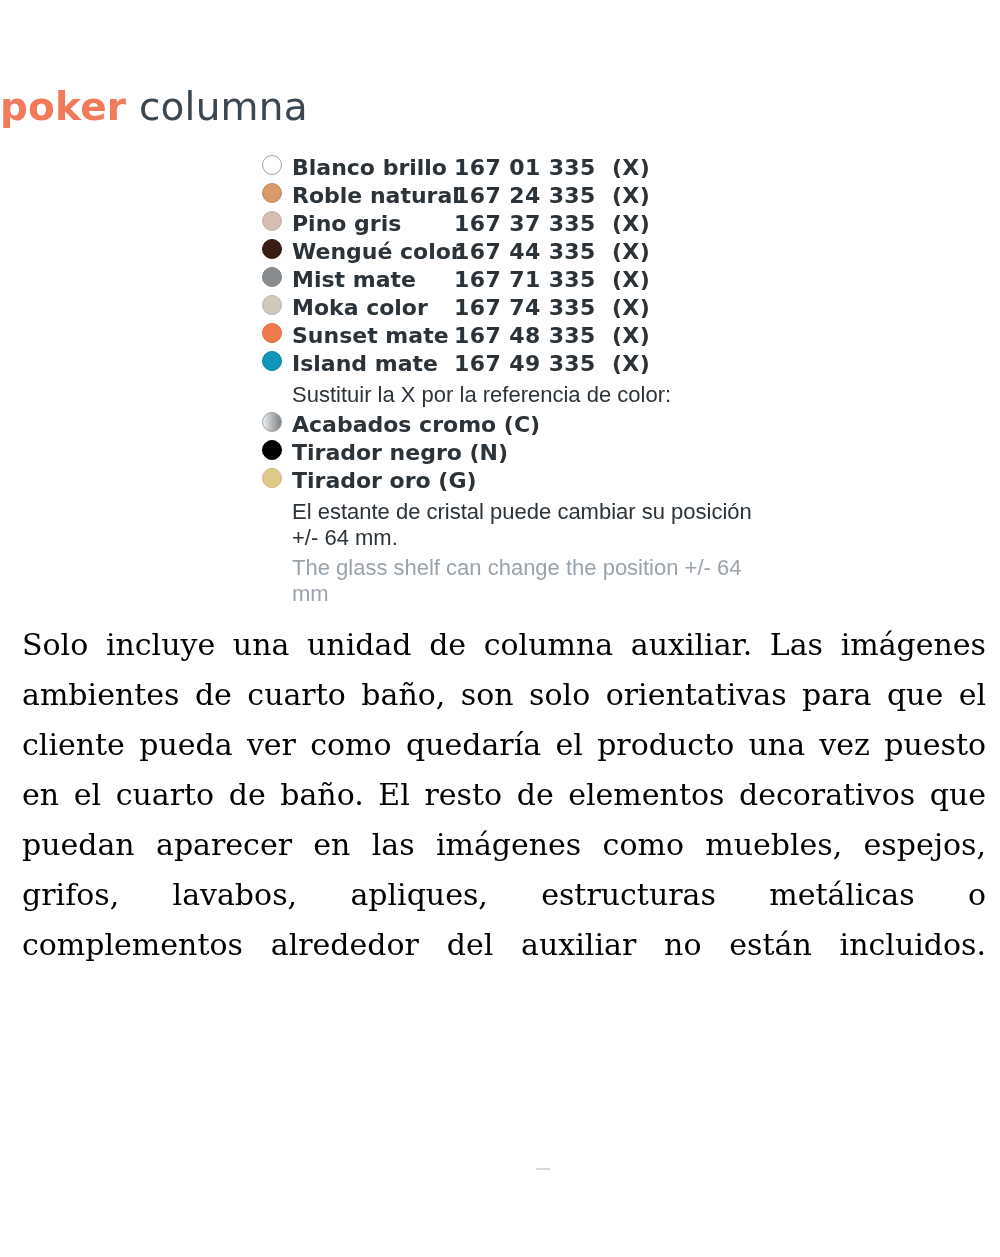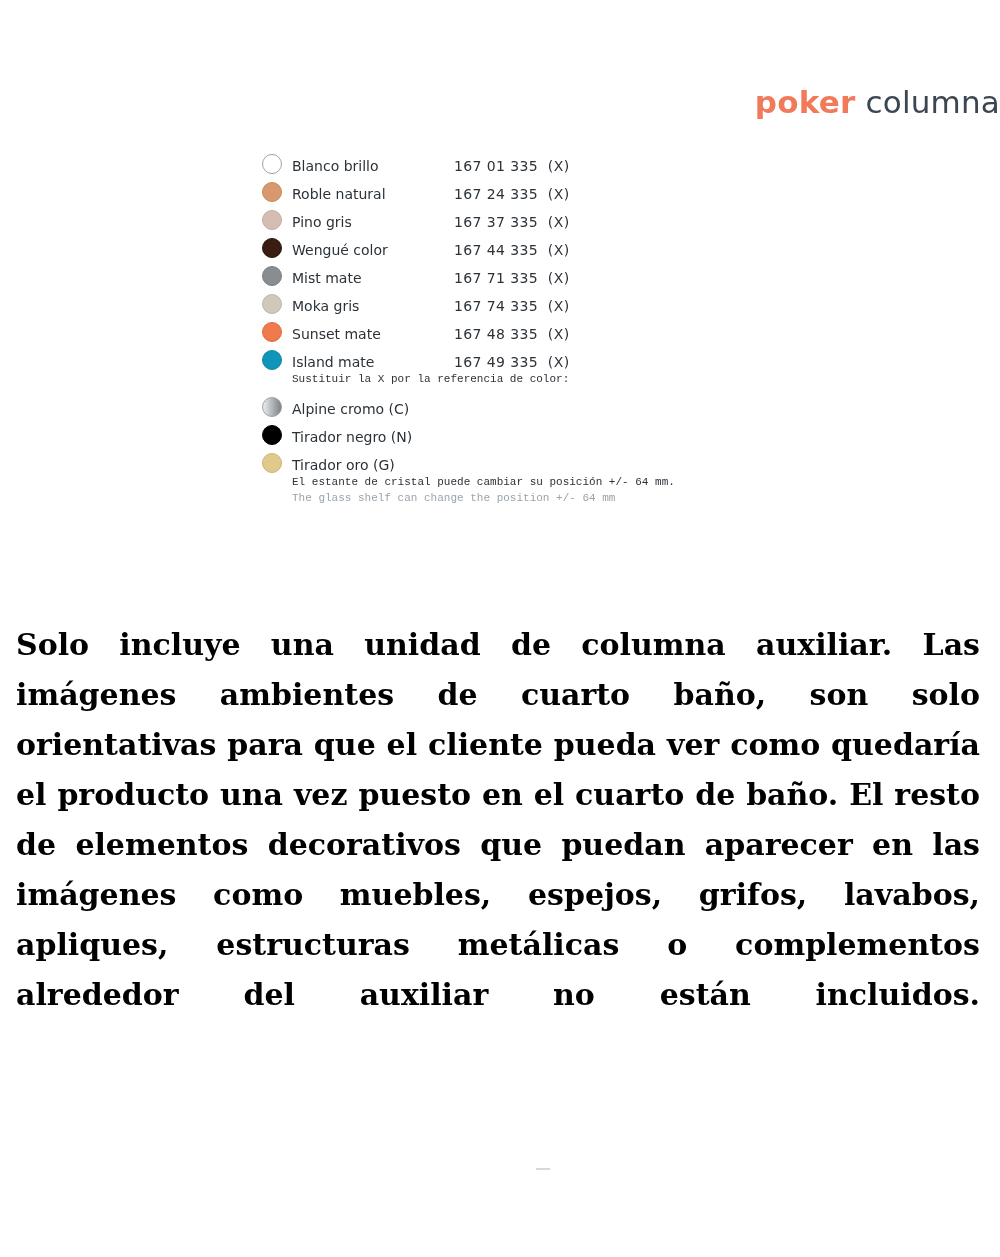--- a/index.html
+++ b/index.html
@@ -18,23 +18,23 @@
 
   
   .spec-card {
     position: absolute;
     left: 0;
     top: 0;
     width: 1000px;
   }
 
   .brand-title {
-    text-align: right;
+    text-align: left;
     margin-top: 84px;
-    font-size: 31px;
+    font-size: 39px;
     letter-spacing: 0.2px;
     font-family: "DejaVu Sans", sans-serif;
   }
   .brand-poker {
     color: #f07a5a;
     font-weight: 700;
   }
   .brand-columna {
     color: #3c4650;
     font-weight: 400;
@@ -55,64 +55,65 @@
   .col-headers .h-finish {
     width: 192px;
     padding-left: 2px;
   }
   .col-headers .h-ref {
     width: 200px;
   }
 
   .finish-row {
     display: flex;
-    align-items: flex-end;
+    align-items: flex-start;
     height: 28px;
-    font-size: 14px;
+    font-size: 22px;
     font-family: "DejaVu Sans", sans-serif;
     color: #2b3238;
+    font-weight: bold;
   }
   .swatch {
     width: 20px;
     height: 20px;
     border-radius: 50%;
     flex: 0 0 20px;
     margin-right: 10px;
     box-sizing: border-box;
   }
   .finish-name {
     width: 162px;
     white-space: nowrap;
   }
   .ref-code {
     letter-spacing: 0.4px;
     white-space: pre;
   }
 
   .note-line {
-    font-size: 11px;
-    font-family: Liberation Mono, monospace;
+    font-size: 22px;
+    font-family: Liberation Sans, sans-serif;
     color: #2b3238;
     margin: 3px 0 4px 30px;
   }
   .note-line.muted {
     color: #9aa3ab;
   }
   .handles-block {
     margin-top: 2px;
   }
 
   
   .description {
     position: absolute;
-    left: 16px;
+    left: 22px;
     top: 620px;
     width: 964px;
     font-family: "DejaVu Serif", serif;
-    font-weight: 700;
+    font-weight: 400;
     font-size: 30px;
     line-height: 50px;
     text-align: justify;
     text-justify: inter-word;
     color: #000000;
   }
   .description::after {
     content: "";
     display: inline-block;
     width: 100%;
@@ -159,40 +160,40 @@
       <span class="finish-name">Wengué color</span>
       <span class="ref-code">167 44 335  (X)</span>
     </div>
     <div class="finish-row">
       <span class="swatch" style="background:#8a8d8f;border:1px solid #7b7e80;"></span>
       <span class="finish-name">Mist mate</span>
       <span class="ref-code">167 71 335  (X)</span>
     </div>
     <div class="finish-row">
       <span class="swatch" style="background:#cfc8bb;border:1px solid #bdb6a9;"></span>
-      <span class="finish-name">Moka gris</span>
+      <span class="finish-name">Moka color</span>
       <span class="ref-code">167 74 335  (X)</span>
     </div>
     <div class="finish-row">
       <span class="swatch" style="background:#ef7a4e;border:1px solid #df6a3e;"></span>
       <span class="finish-name">Sunset mate</span>
       <span class="ref-code">167 48 335  (X)</span>
     </div>
     <div class="finish-row">
       <span class="swatch" style="background:#0f94ba;border:1px solid #0d85a8;"></span>
       <span class="finish-name">Island mate</span>
       <span class="ref-code">167 49 335  (X)</span>
     </div>
 
     <div class="note-line">Sustituir la X por la referencia de color:</div>
 
     <div class="handles-block">
       <div class="finish-row">
         <span class="swatch" style="background:linear-gradient(90deg,#eceef0 0%,#b9bcbe 45%,#7d8183 100%);border:1px solid #9aa0a4;"></span>
-        <span class="finish-name">Alpine cromo (C)</span>
+        <span class="finish-name">Acabados cromo (C)</span>
       </div>
       <div class="finish-row">
         <span class="swatch" style="background:#000000;border:1px solid #000000;"></span>
         <span class="finish-name">Tirador negro (N)</span>
       </div>
       <div class="finish-row">
         <span class="swatch" style="background:#e0c98a;border:1px solid #cdb477;"></span>
         <span class="finish-name">Tirador oro (G)</span>
       </div>
     </div>

